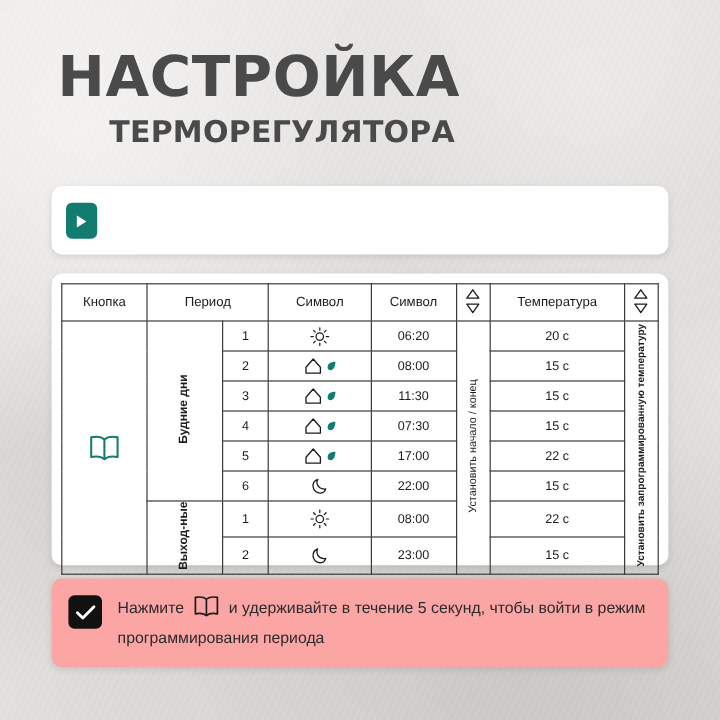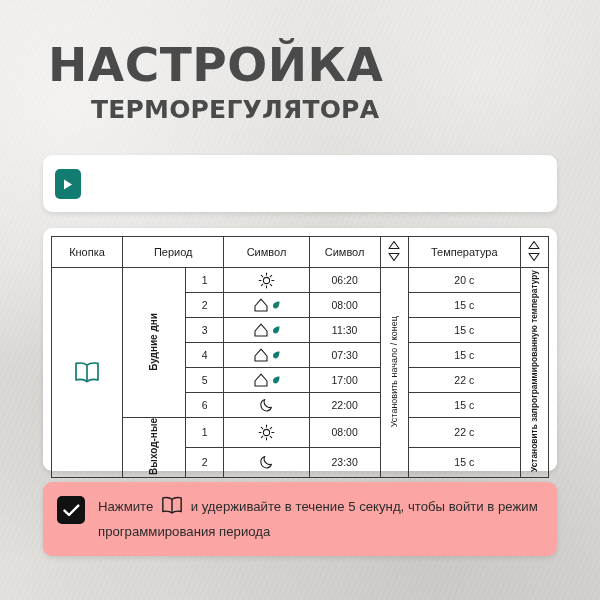--- a/index.html
+++ b/index.html
@@ -396,21 +396,21 @@
 
         <tr>
           <td class="rowcell">2</td>
           <td class="sym-cell">
             <span class="sym-wrap">
               <svg width="16" height="16" viewBox="0 0 16 16" aria-hidden="true">
                 <path d="M12.4 10.4 C9 11.2 5.4 8.9 5.1 5.4 C5.0 4.3 5.3 3.3 5.8 2.5 C3.3 3.3 1.6 5.8 1.9 8.6 C2.2 11.9 5.2 14.3 8.5 13.9 C10.3 13.7 11.7 12.7 12.4 10.4 Z" fill="none" stroke="#1c1c1c" stroke-width="1.1" stroke-linejoin="round"></path>
               </svg>
             </span>
           </td>
-          <td>23:30</td>
+          <td>23:00</td>
           <td>15 c</td>
         </tr>
       </tbody>
     </table>
   </div>
 
   <div class="footer-card">
     <div class="check-box">
       <svg width="17" height="13" viewBox="0 0 17 13" aria-hidden="true">
         <path d="M1.5 6.6 L6 11 L15.3 1.6" fill="none" stroke="#ffffff" stroke-width="2.4" stroke-linecap="round" stroke-linejoin="round"></path>

